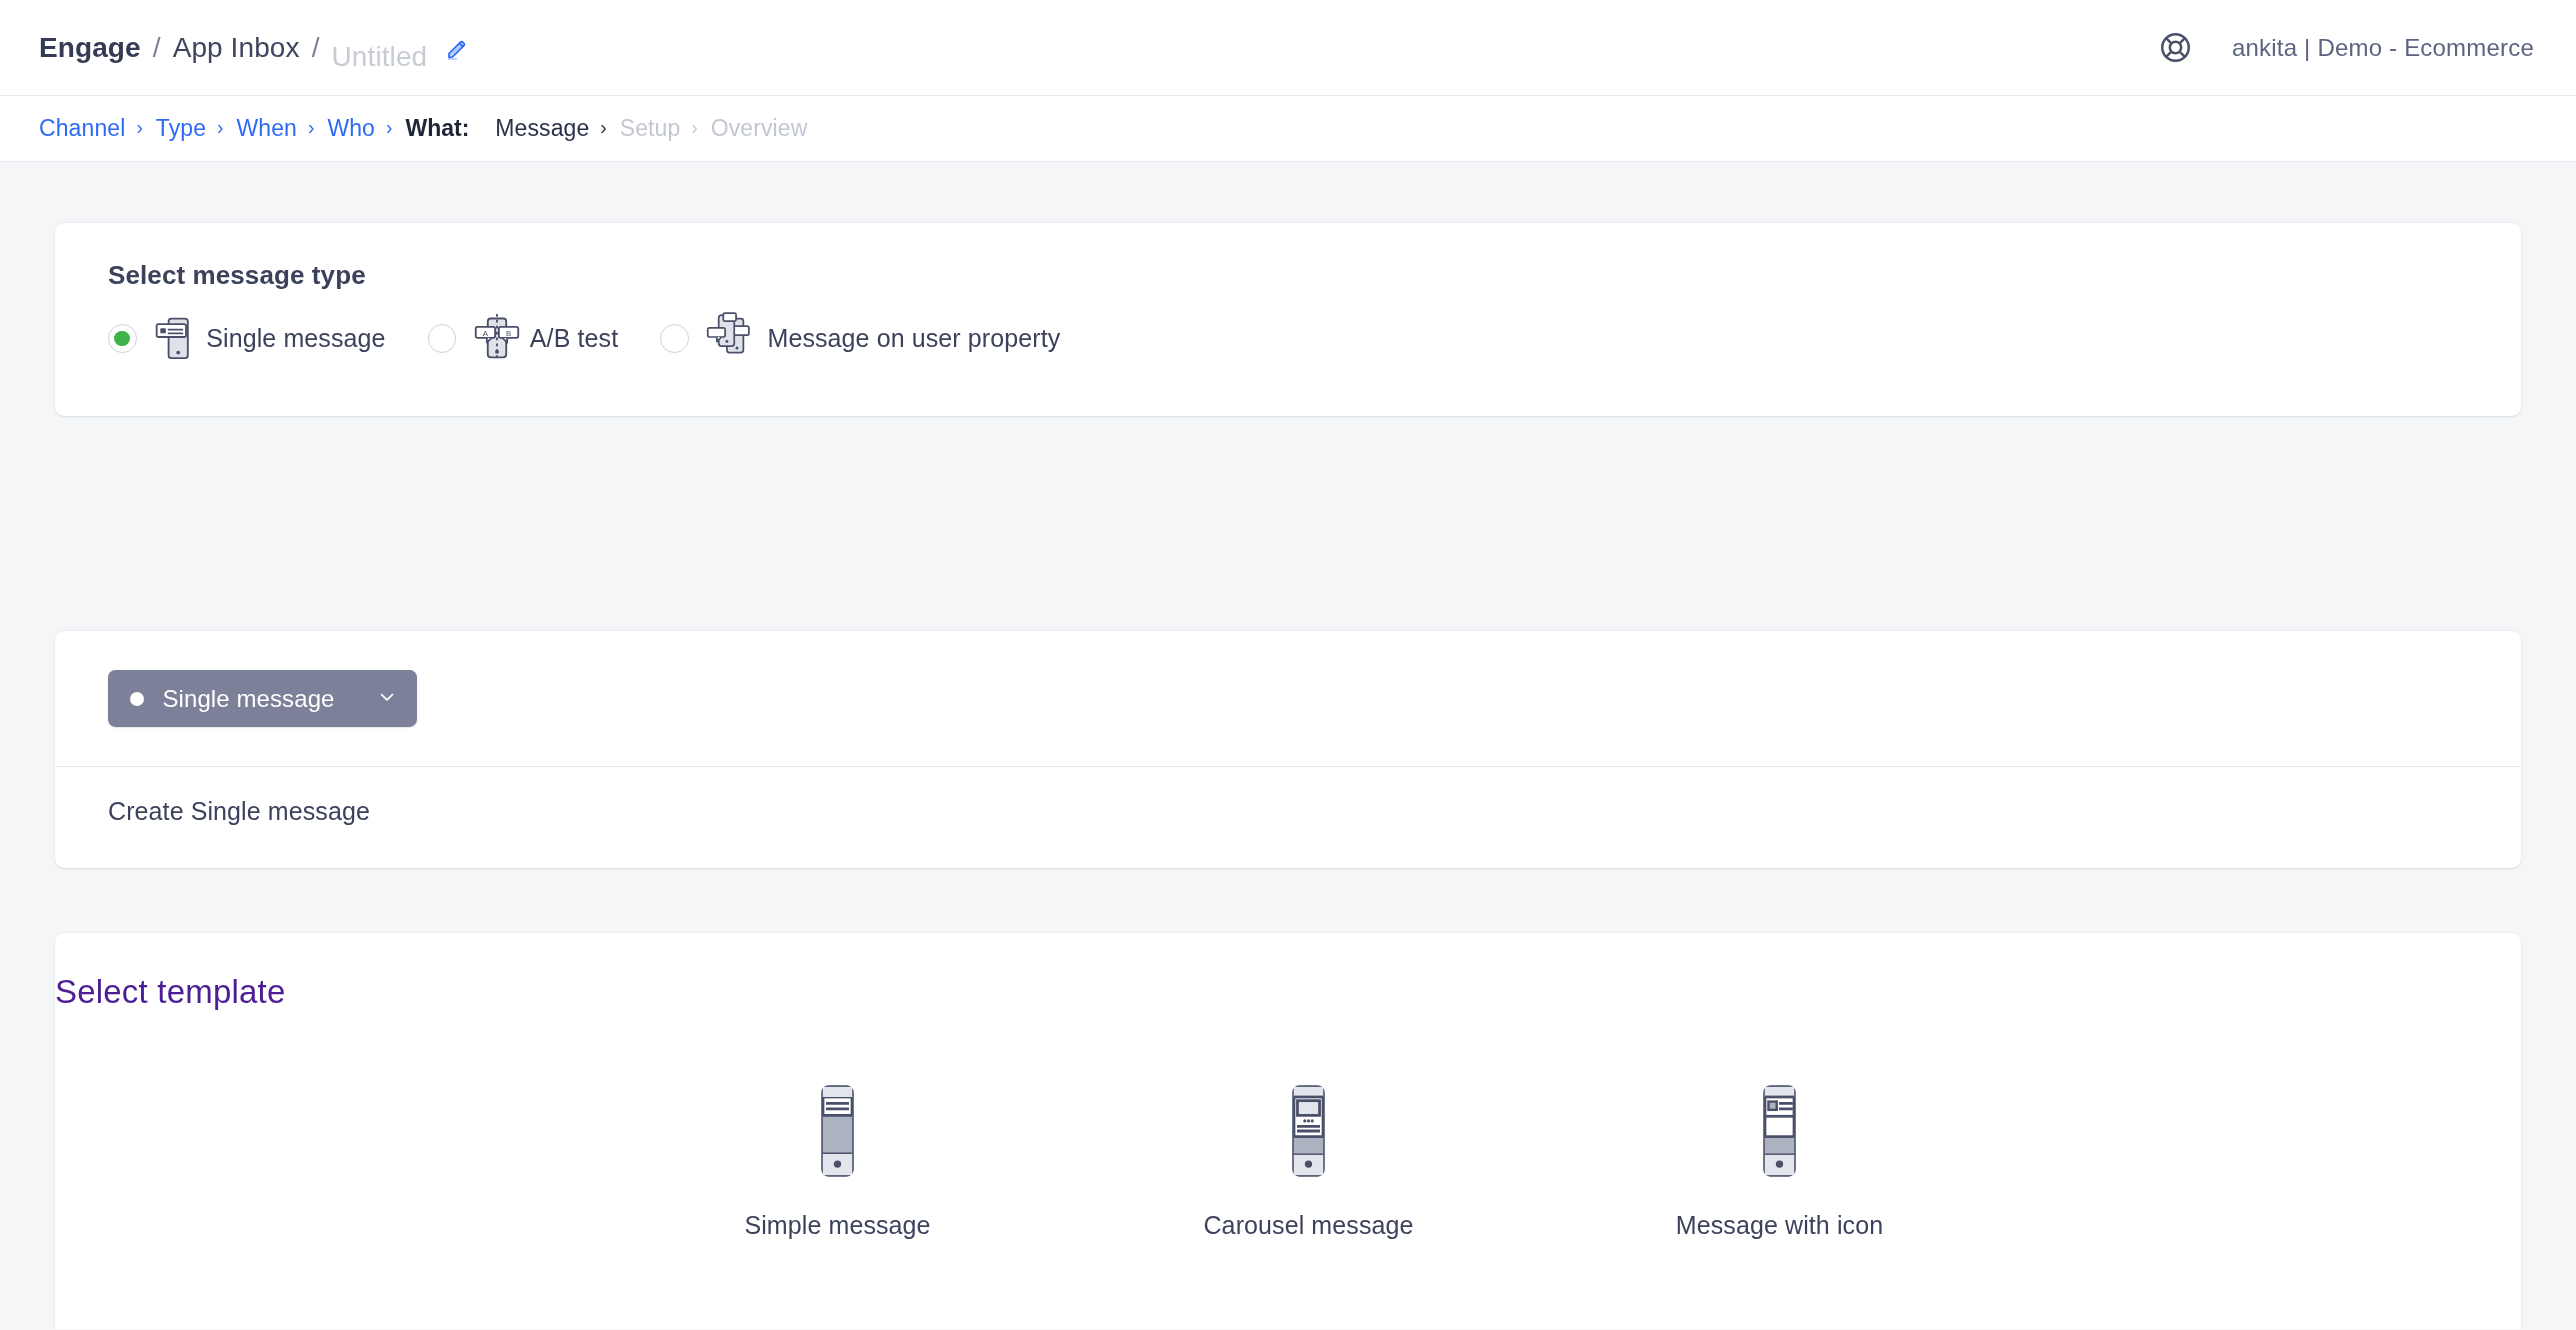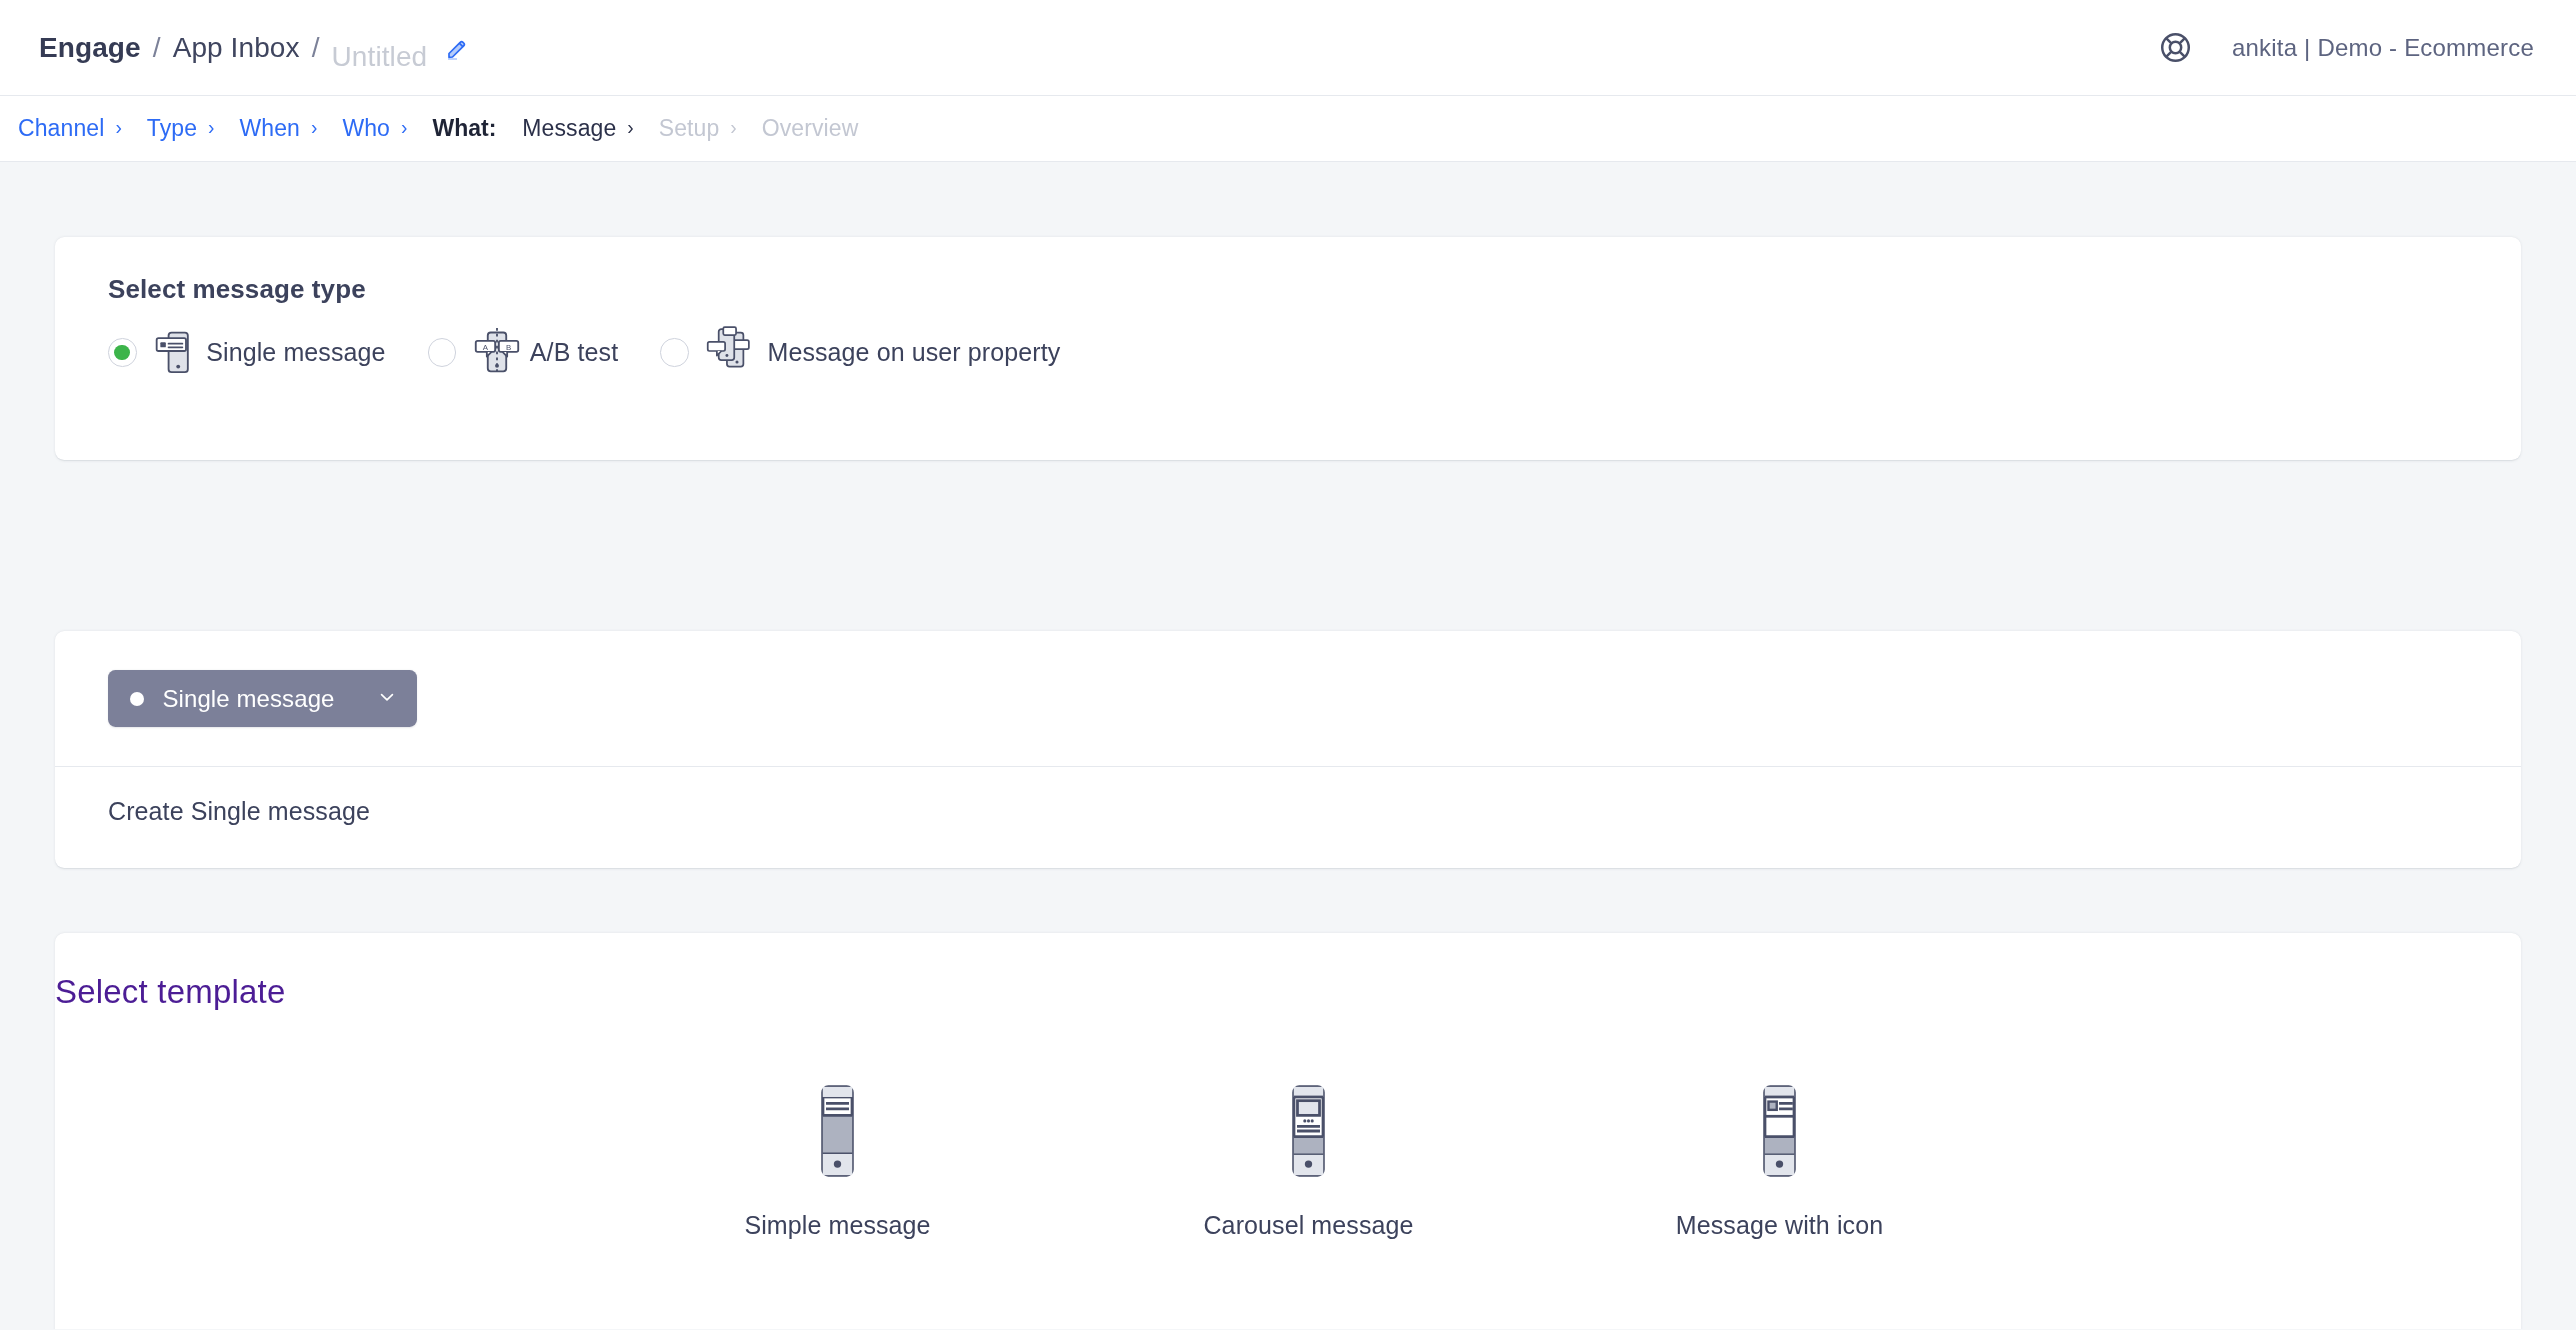--- a/index.html
+++ b/index.html
@@ -56,22 +56,22 @@
     cursor: pointer;
   }
 
   
   .stepbar {
     height: 66px;
     background: #ffffff;
     border-bottom: 0.9px solid #e6e9ee;
     display: flex;
     align-items: center;
-    padding-left: 18px;
-    gap: 12px;
+    padding-left: 39px;
+    gap: 0px;
   }
   .step {
     display: inline-flex;
     align-items: center;
     font-size: 23px;
     white-space: nowrap;
   }
   .step .txt { letter-spacing: 0.1px; }
   .step.link .txt { color: #2d6bf5; cursor: pointer; }
   .step.current .txt { color: #2b3049; }
@@ -100,21 +100,21 @@
   .card {
     position: absolute;
     left: 55px;
     width: 2466px;
     background: #ffffff;
     border-radius: 9.2px;
     box-shadow: 0 0.9px 2.8px rgba(58,66,92,.10), 0 0.9px 0.9px rgba(58,66,92,.06);
   }
 
   
-  #card-msgtype { top: 75px; height: 223px; }
+  #card-msgtype { top: 61px; height: 193px; }
   .card-title {
     font-size: 26px;
     font-weight: 700;
     color: #3c425c;
     letter-spacing: 0.1px;
     padding: 37px 0 0 53px;
   }
   .radio-row {
     display: flex;
     align-items: center;

